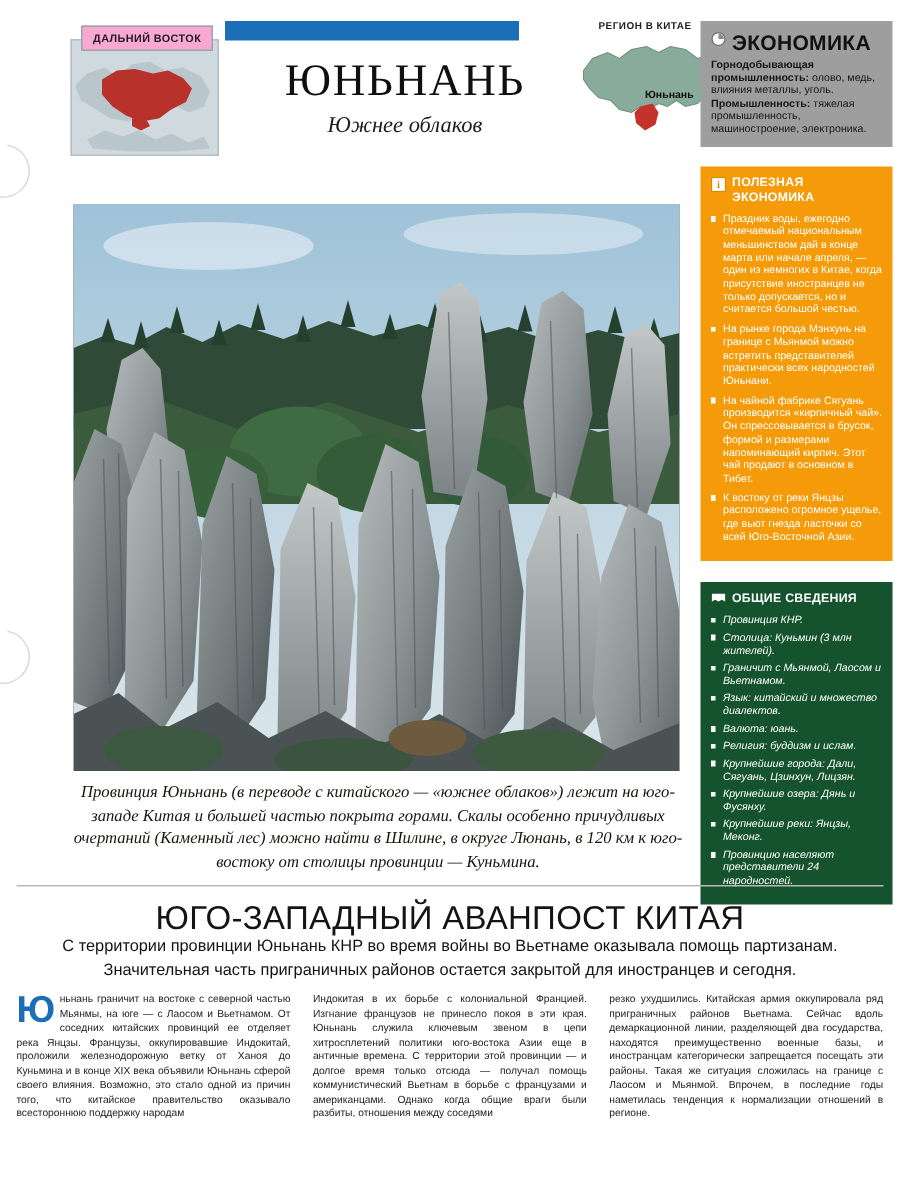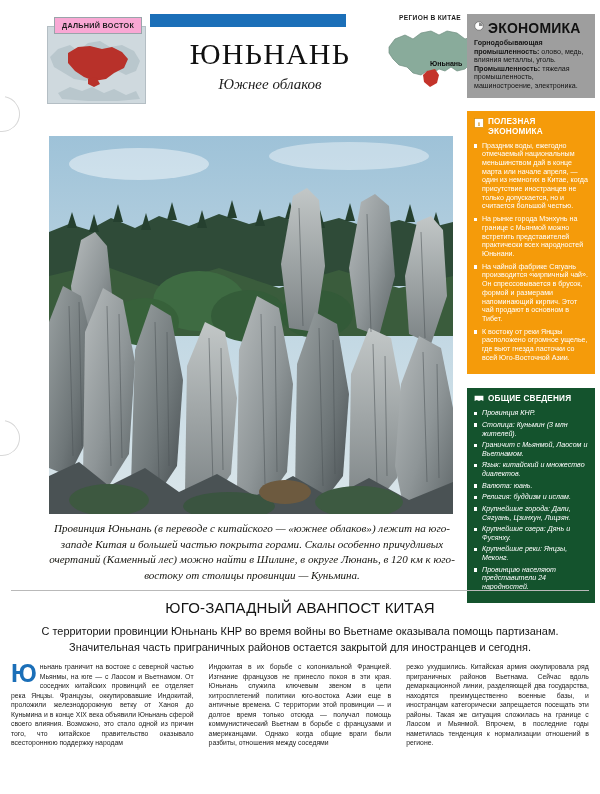--- a/index.html
+++ b/index.html
@@ -115,21 +115,21 @@
     width:3.4px;height:3.4px;background:currentColor;
   }
   .gen-list li{margin-bottom:2.5px;}
 
   
   .divider{
     position:absolute;left:11px;top:590px;width:578px;height:1px;background:#b9b9b9;
   }
   .art-head{
     position:absolute;left:11px;top:599px;width:578px;text-align:center;
-    font-size:15px;letter-spacing:.2px;color:#141414;
+    font-size:22px;letter-spacing:.2px;color:#141414;
   }
   .art-lead{
     position:absolute;left:26px;top:624px;width:548px;text-align:center;
     font-size:10.9px;line-height:15.6px;color:#141414;
   }
 
   .cols{
     position:absolute;left:11px;top:662px;width:578px;height:125px;
     display:flex;gap:15px;
   }

